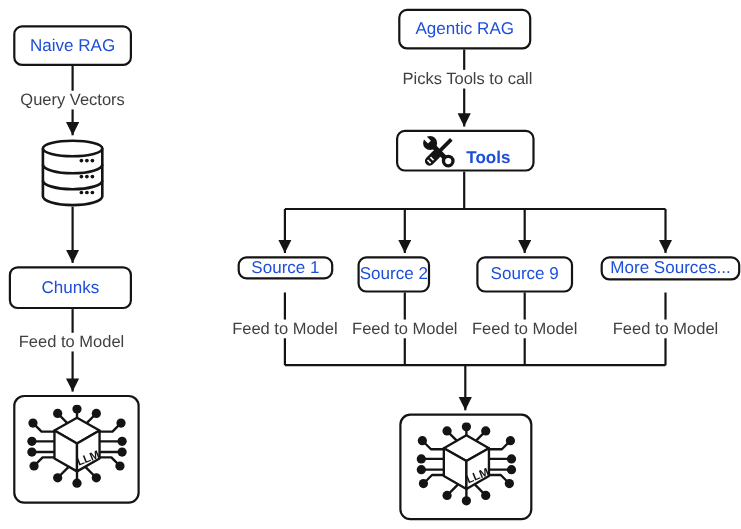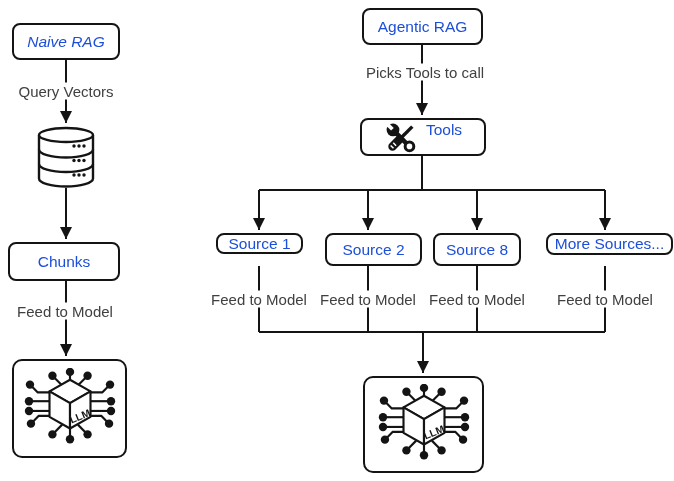--- a/index.html
+++ b/index.html
@@ -12,21 +12,21 @@
     position:absolute; box-sizing:border-box; background:#ffffff;
     border:2px solid #141414; border-radius:8px;
     display:flex; align-items:center; justify-content:center;
     font-size:15.5px; color:#1d4ed8; white-space:nowrap;
   }
   .llm-box { border-radius:10px; }
   .elabel {
     position:absolute; transform:translate(-50%,-50%);
     background:#ffffff; padding:0 4px; font-size:15px; color:#404040; white-space:nowrap;
   }
-  .tools-inner { display:flex; align-items:flex-start; gap:8px; }
+  .tools-inner { display:flex; align-items:flex-end; gap:8px;font-weight:bold; }
   .icon-svg { display:block; }
 </style>
 </head>
 <body>
 
 <div class="canvas">
 
   <svg class="edges" width="674" height="481">
     <defs>
       <marker id="arr" markerUnits="userSpaceOnUse" markerWidth="13" markerHeight="13" refX="12" refY="6" orient="auto">
@@ -45,21 +45,21 @@
       <line x1="259" y1="190" x2="259" y2="230" marker-end="url(#arr)"></line>
       <line x1="368" y1="190" x2="368" y2="230" marker-end="url(#arr)"></line>
       <line x1="477" y1="190" x2="477" y2="230" marker-end="url(#arr)"></line>
       <line x1="605" y1="190" x2="605" y2="230" marker-end="url(#arr)"></line>
       <path d="M259,266 V332 M368,266 V332 M477,266 V332 M605,266 V332"></path>
       <path d="M259,332 H605"></path>
       <line x1="423" y1="332" x2="423" y2="373" marker-end="url(#arr)"></line>
     </g>
   </svg>
 
-  <div class="box" style="left:12px; top:23px; width:108px; height:37px;font-style:italic;">
+  <div class="box" style="left:12px; top:23px; width:108px; height:37px;">
     <span>Naive RAG</span>
   </div>
 
   <div class="elabel" style="left:66px; top:91px;">Query Vectors</div>
 
   <svg class="icon-svg" style="position:absolute; left:37px; top:126px;" width="58" height="63" viewBox="0 0 58 63">
     <g stroke="#141414" stroke-width="2.4" fill="#ffffff">
       <path d="M2,9 v43.5 a27,8 0 0 0 54,0 V9"></path>
       <ellipse cx="29" cy="9" rx="27" ry="7"></ellipse>
       <path d="M2,23.5 a27,8 0 0 0 54,0" fill="none"></path>
@@ -145,25 +145,25 @@
         <line x1="9.8" y1="23.2" x2="12.8" y2="26.2" stroke="#ffffff" stroke-width="1.6"></line>
         <line x1="7" y1="26" x2="10" y2="29" stroke="#ffffff" stroke-width="1.6"></line>
       </svg>
       <span>Tools</span>
     </div>
   </div>
 
   <div class="box" style="left:216px; top:233px; width:87px; height:21px;">
     <span>Source 1</span>
   </div>
-  <div class="box" style="left:325px; top:233px; width:97px; height:33px;">
+  <div class="box" style="left:325px; top:233px; width:66px; height:33px;">
     <span>Source 2</span>
   </div>
   <div class="box" style="left:433px; top:233px; width:88px; height:33px;">
-    <span>Source 8</span>
+    <span>Source 9</span>
   </div>
   <div class="box" style="left:546px; top:233px; width:127px; height:22px;align-items:center;">
     <span>More Sources...</span>
   </div>
 
   <div class="elabel" style="left:259px; top:299px;">Feed to Model</div>
   <div class="elabel" style="left:368px; top:299px;">Feed to Model</div>
   <div class="elabel" style="left:477px; top:299px;">Feed to Model</div>
   <div class="elabel" style="left:605px; top:299px;">Feed to Model</div>
 

